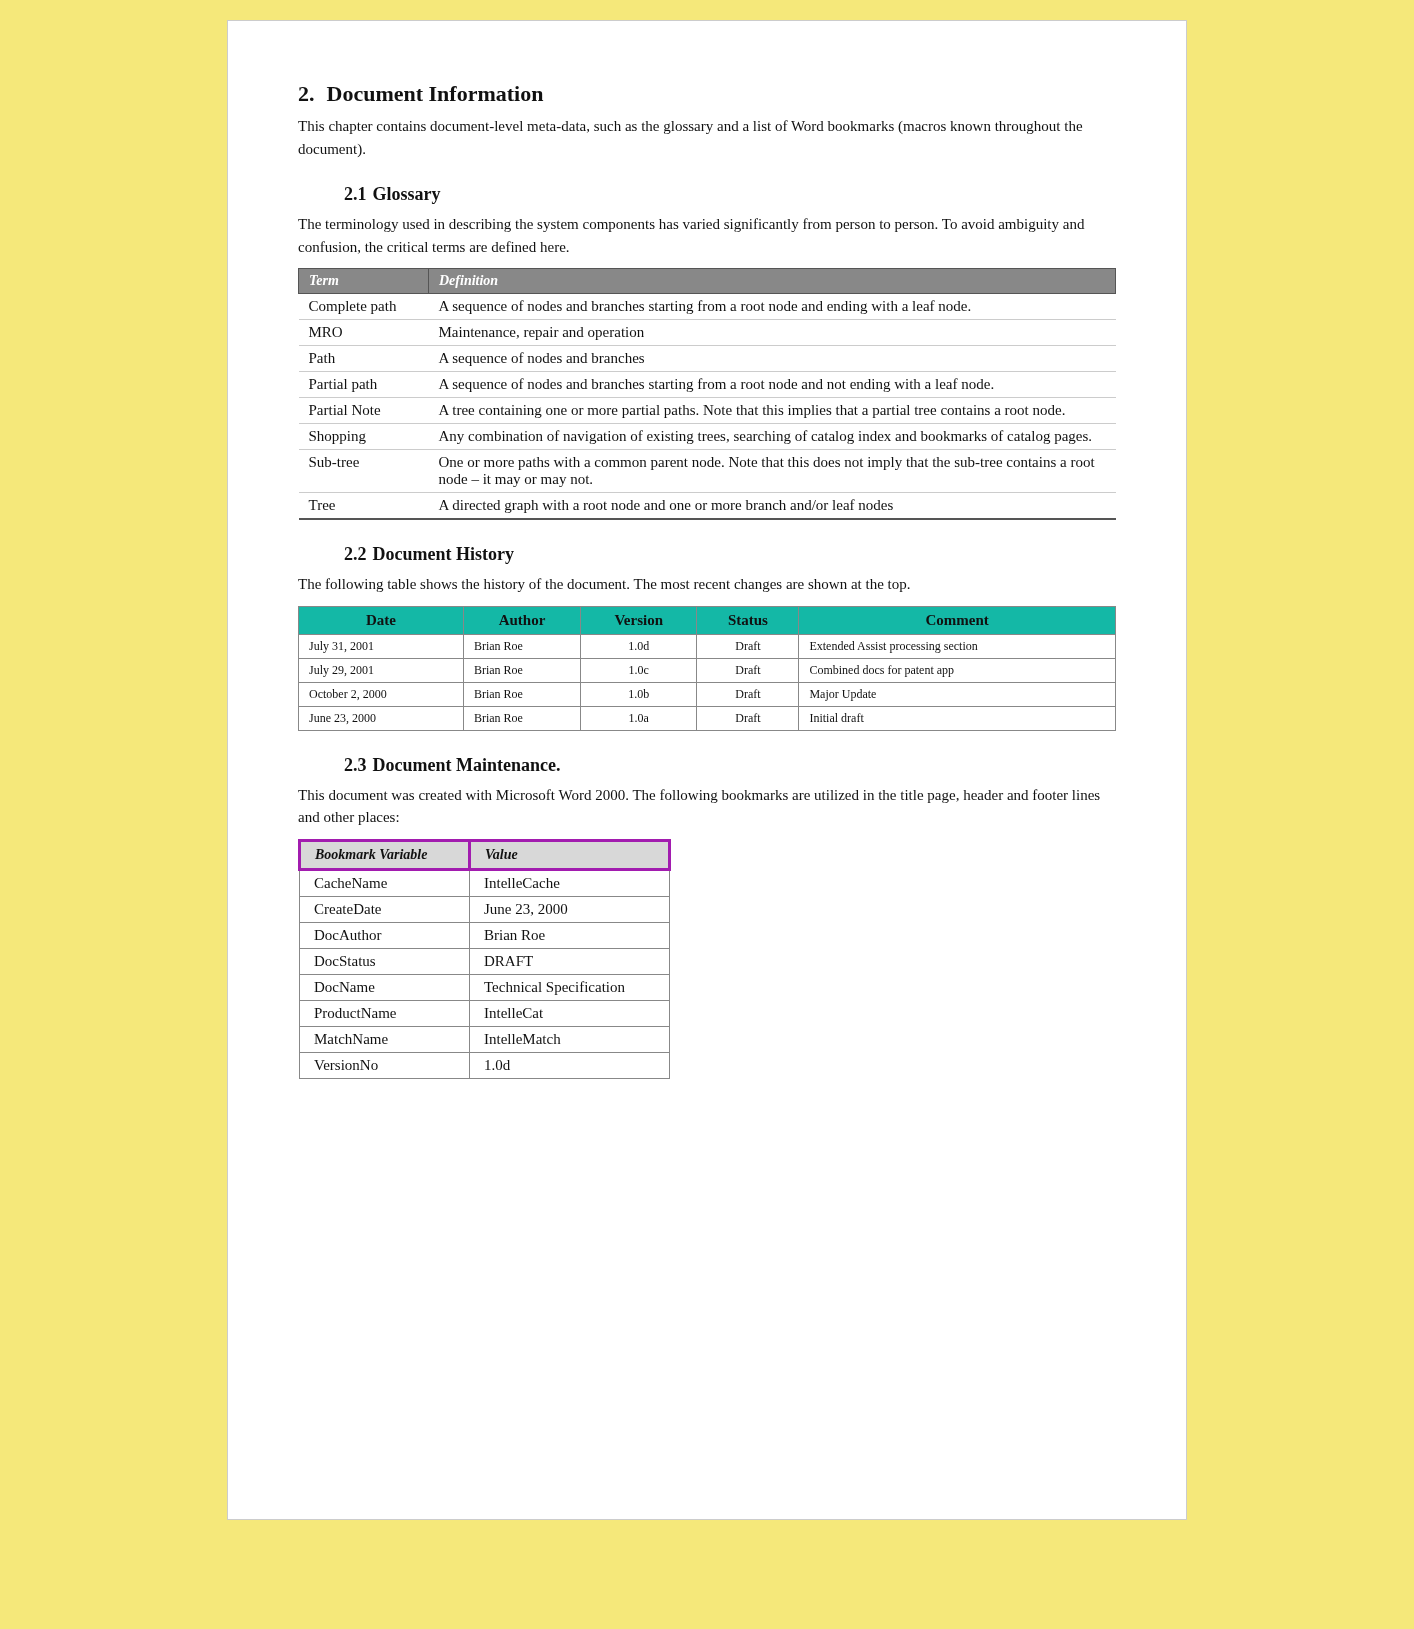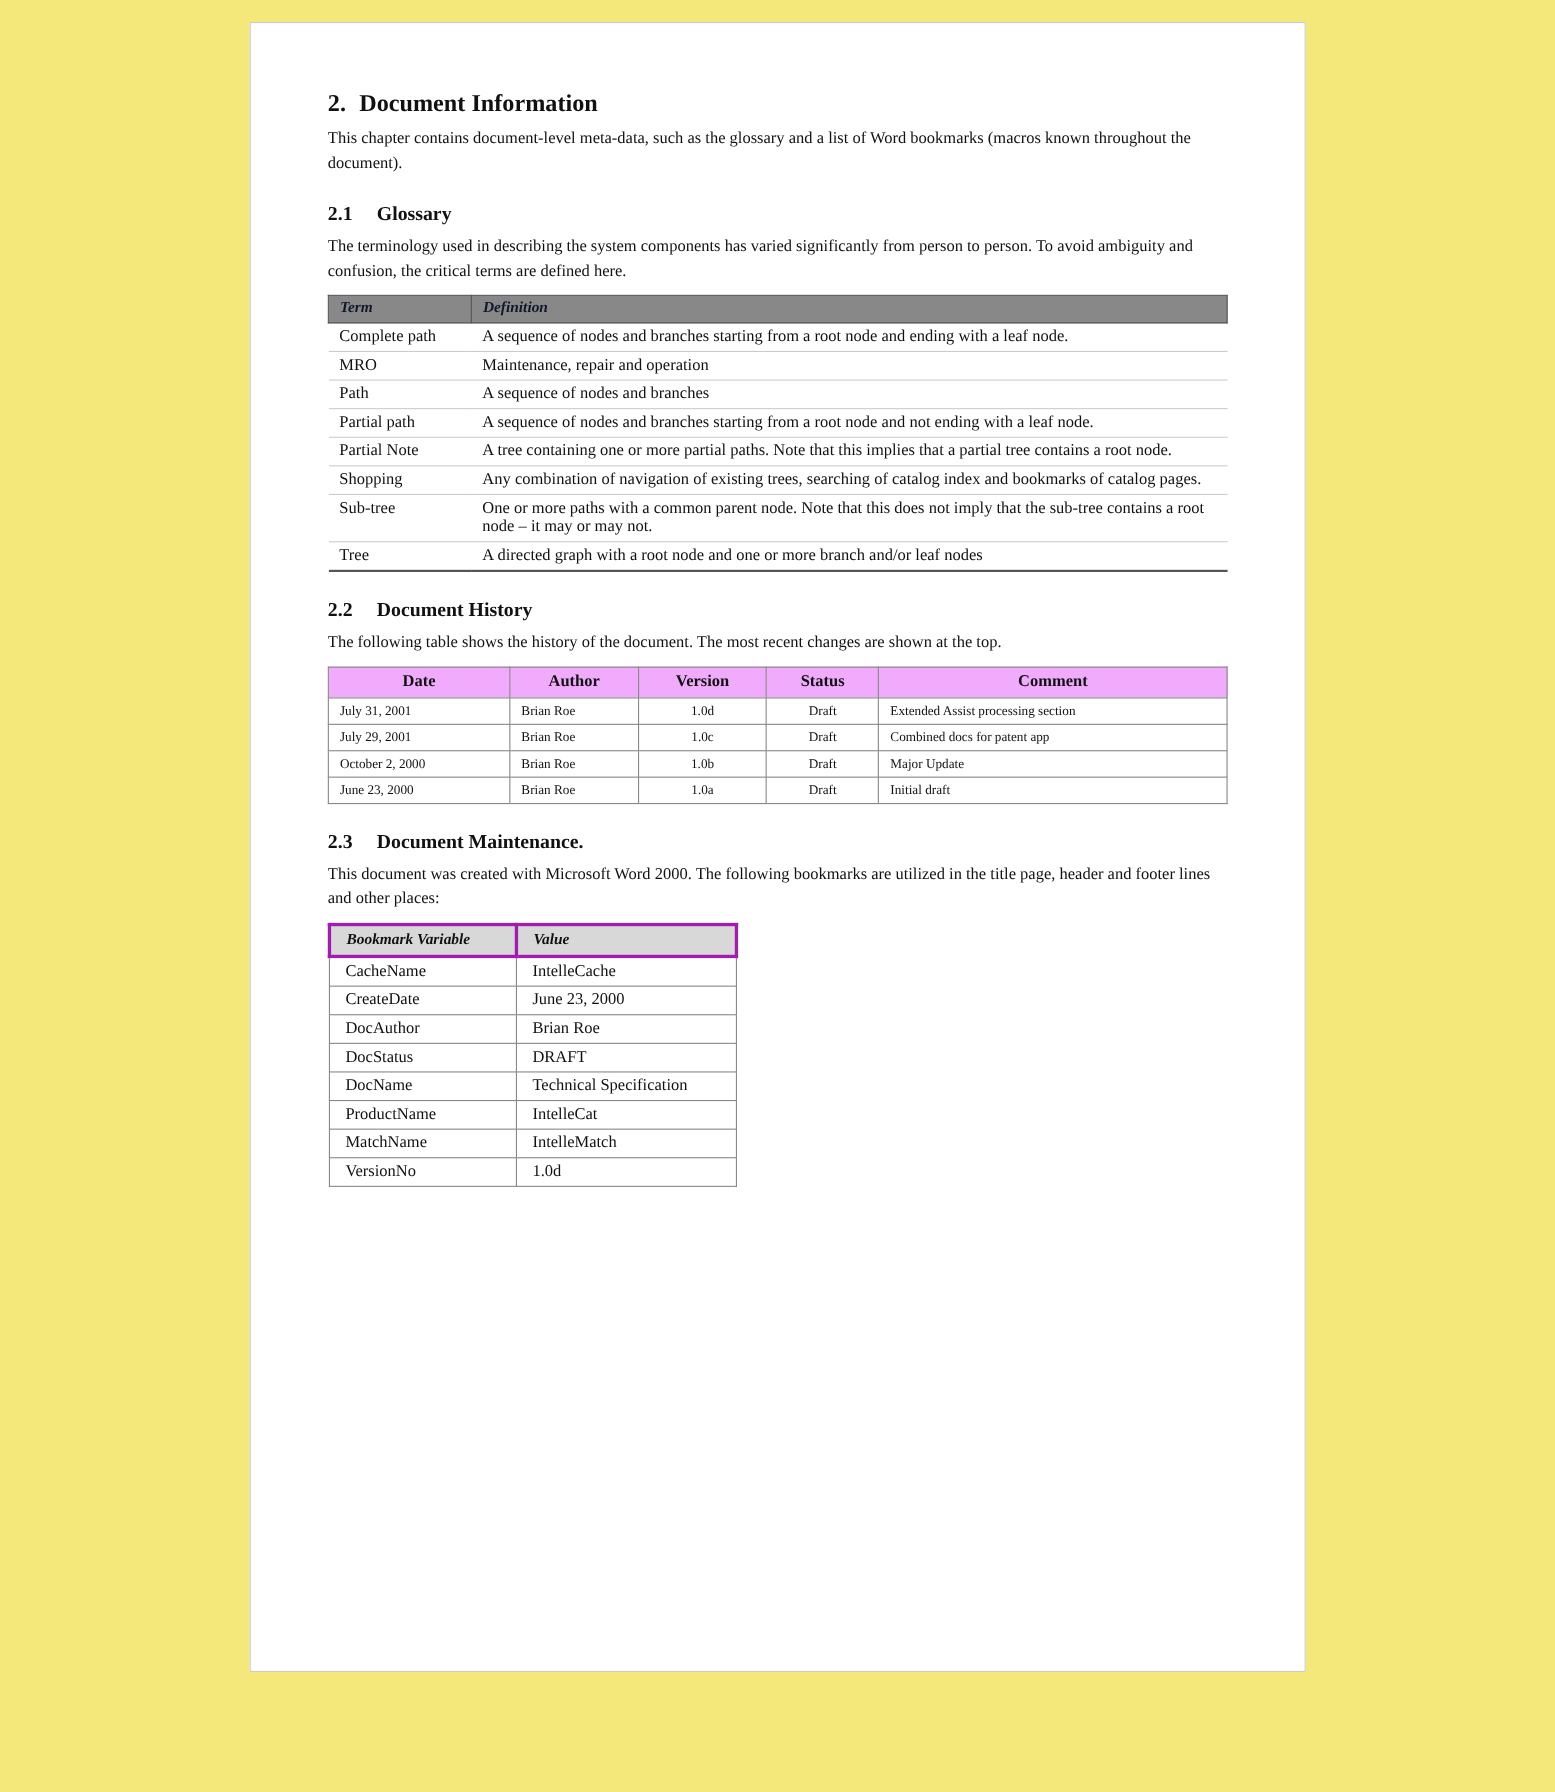--- a/index.html
+++ b/index.html
@@ -33,42 +33,43 @@
       font-size: 22px;
       font-weight: bold;
     }
     .section-title .title {
       font-size: 22px;
       font-weight: bold;
     }
     .subsection-title {
       display: flex;
       align-items: baseline;
-      gap: 22px;
+      gap: 6px;
       margin-top: 24px;
       margin-bottom: 8px;
+      margin-left: 46px;
     }
     .subsection-title .num {
       font-size: 18px;
       font-weight: bold;
     }
     .subsection-title .title {
       font-size: 18px;
       font-weight: bold;
     }
 
     
     .glossary-table {
       width: 100%;
       border-collapse: collapse;
       margin-bottom: 20px;
     }
     .glossary-table thead tr {
       background: #888;
-      color: #0f172a;
+      color: #ffffff;
     }
     .glossary-table thead th {
       border: 1px solid #555;
       padding: 4px 10px;
       text-align: left;
       font-size: 14px;
       font-style: italic;
     }
     .glossary-table tbody tr {
       vertical-align: top;
@@ -87,21 +88,21 @@
     }
 
     
     .history-table {
       width: 100%;
       border-collapse: collapse;
       margin-bottom: 20px;
       border: 1px solid #888;
     }
     .history-table thead tr {
-      background: #f0abfc;
+      background: #14b8a6;
     }
     .history-table thead th {
       border: 1px solid #888;
       padding: 5px 10px;
       text-align: center;
       font-size: 15px;
       font-weight: bold;
     }
     .history-table tbody td {
       border: 1px solid #888;

